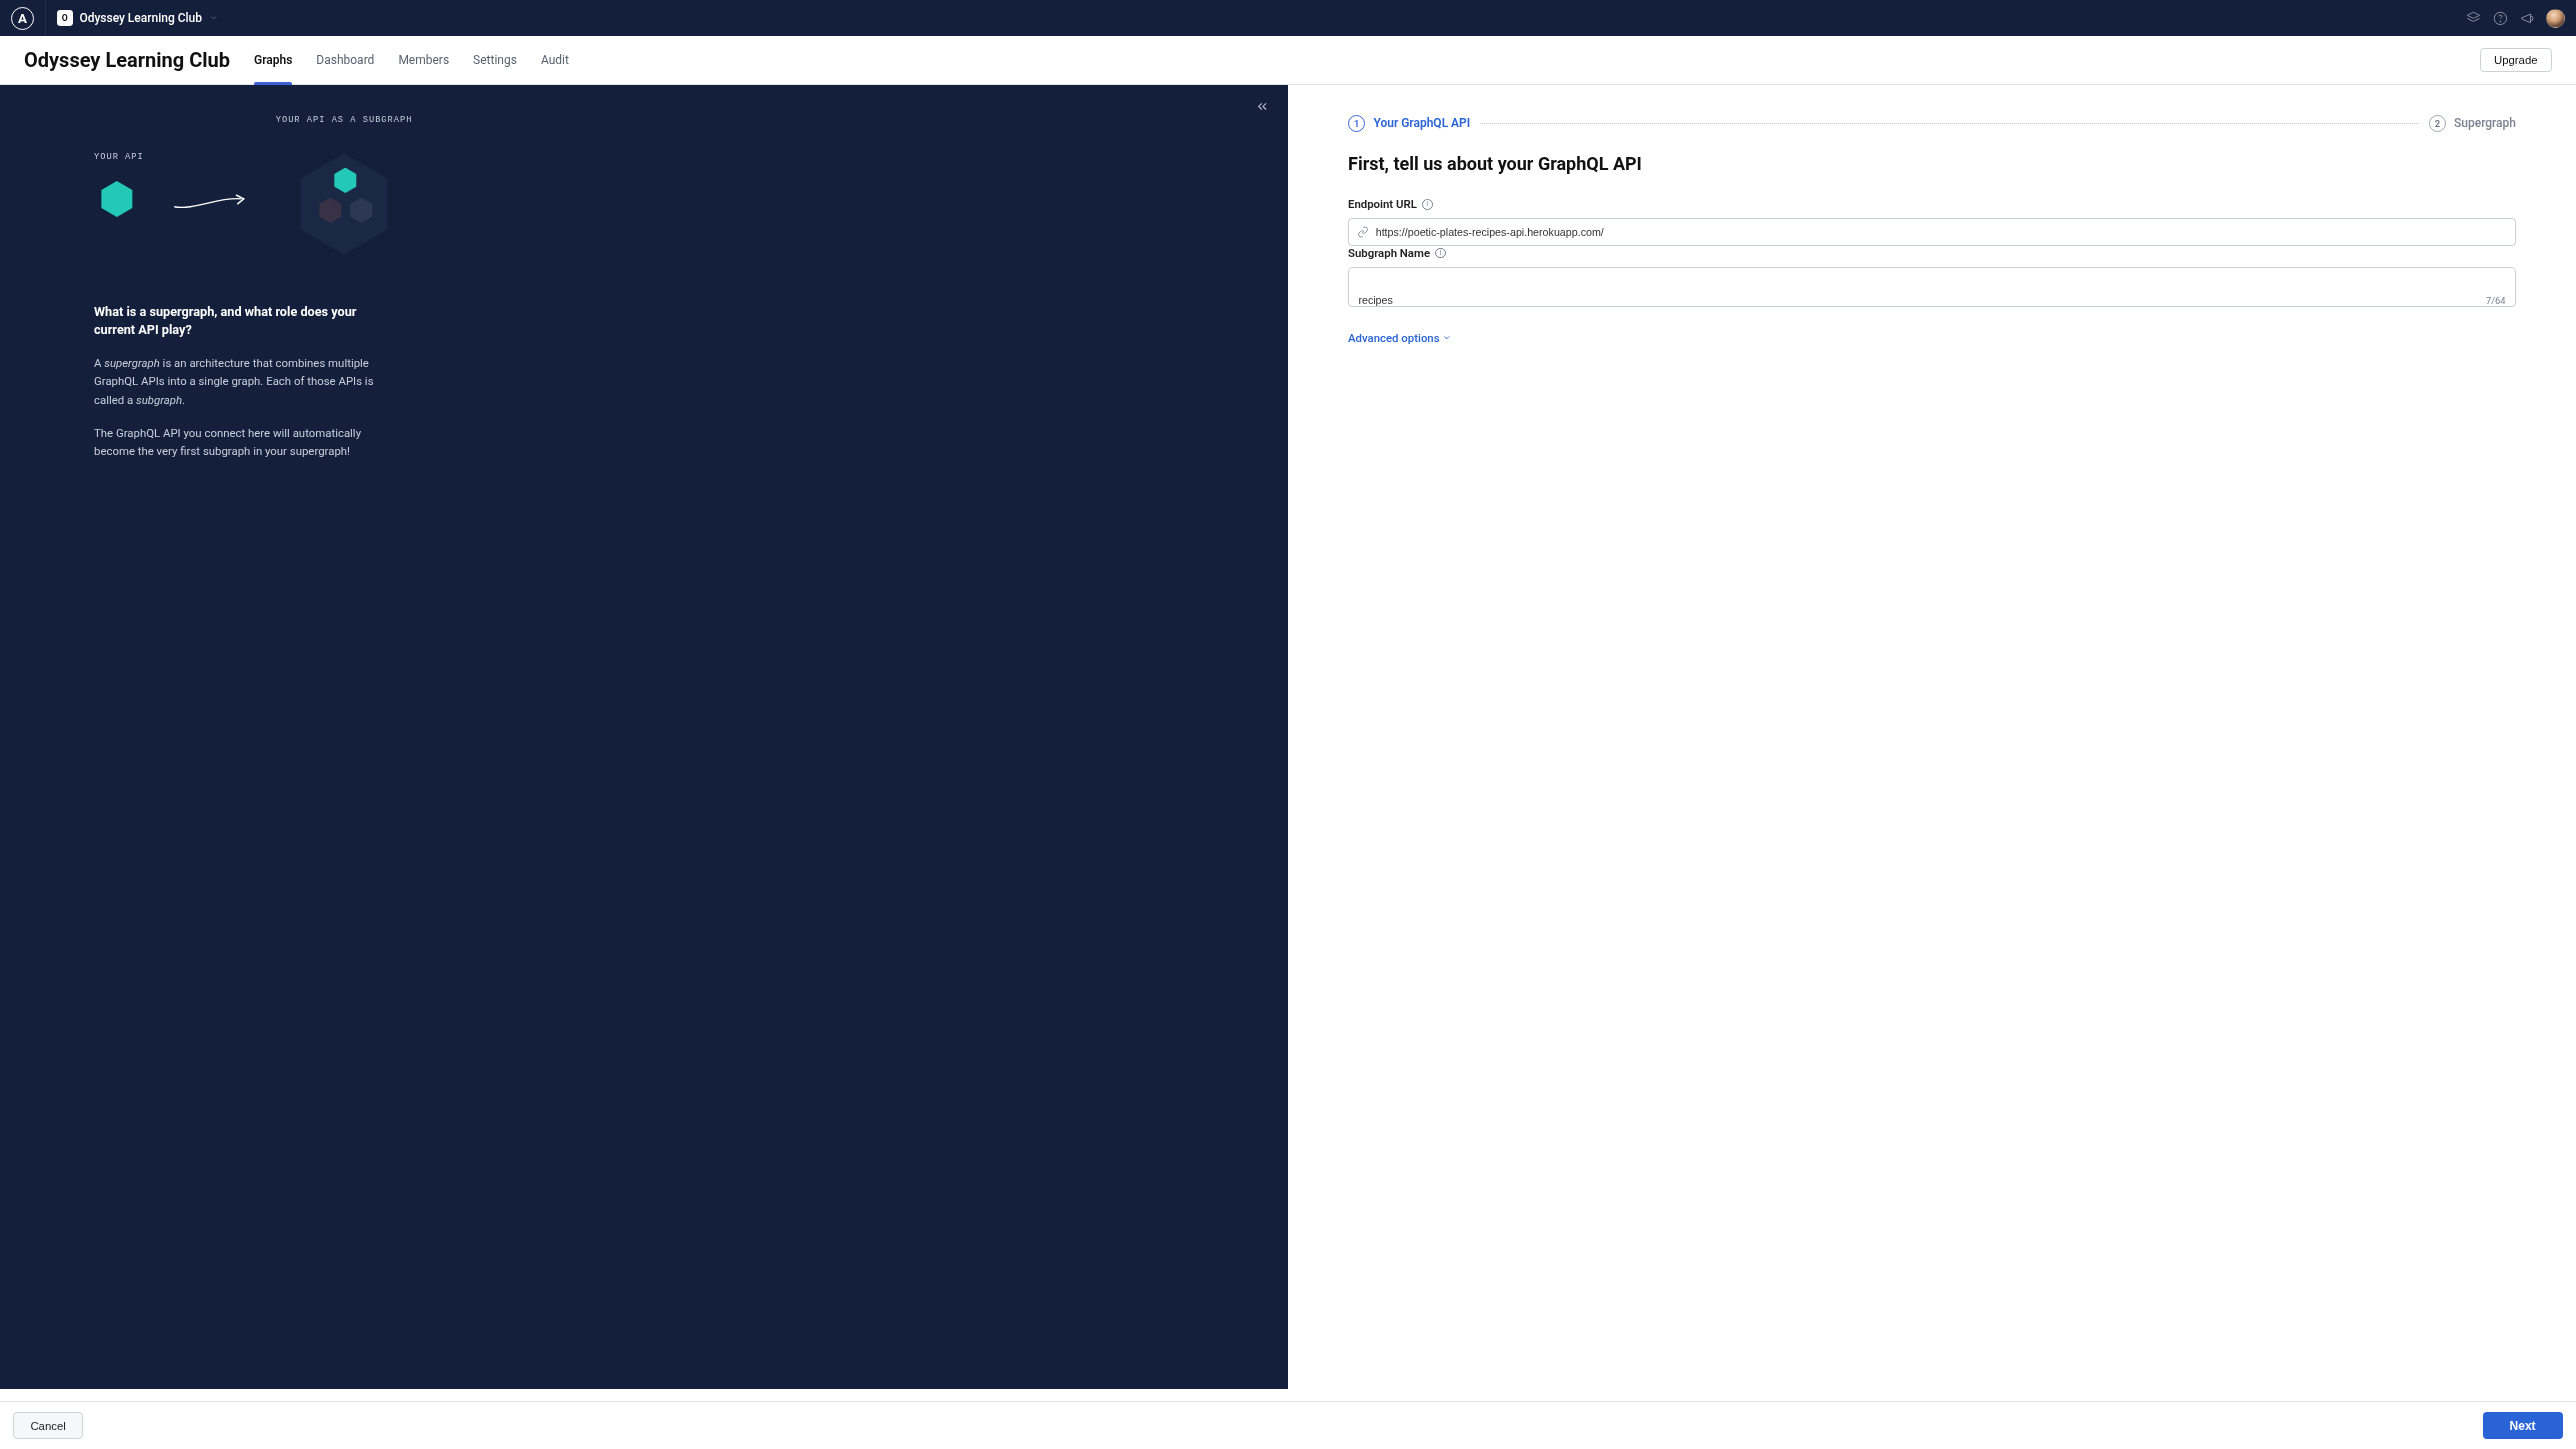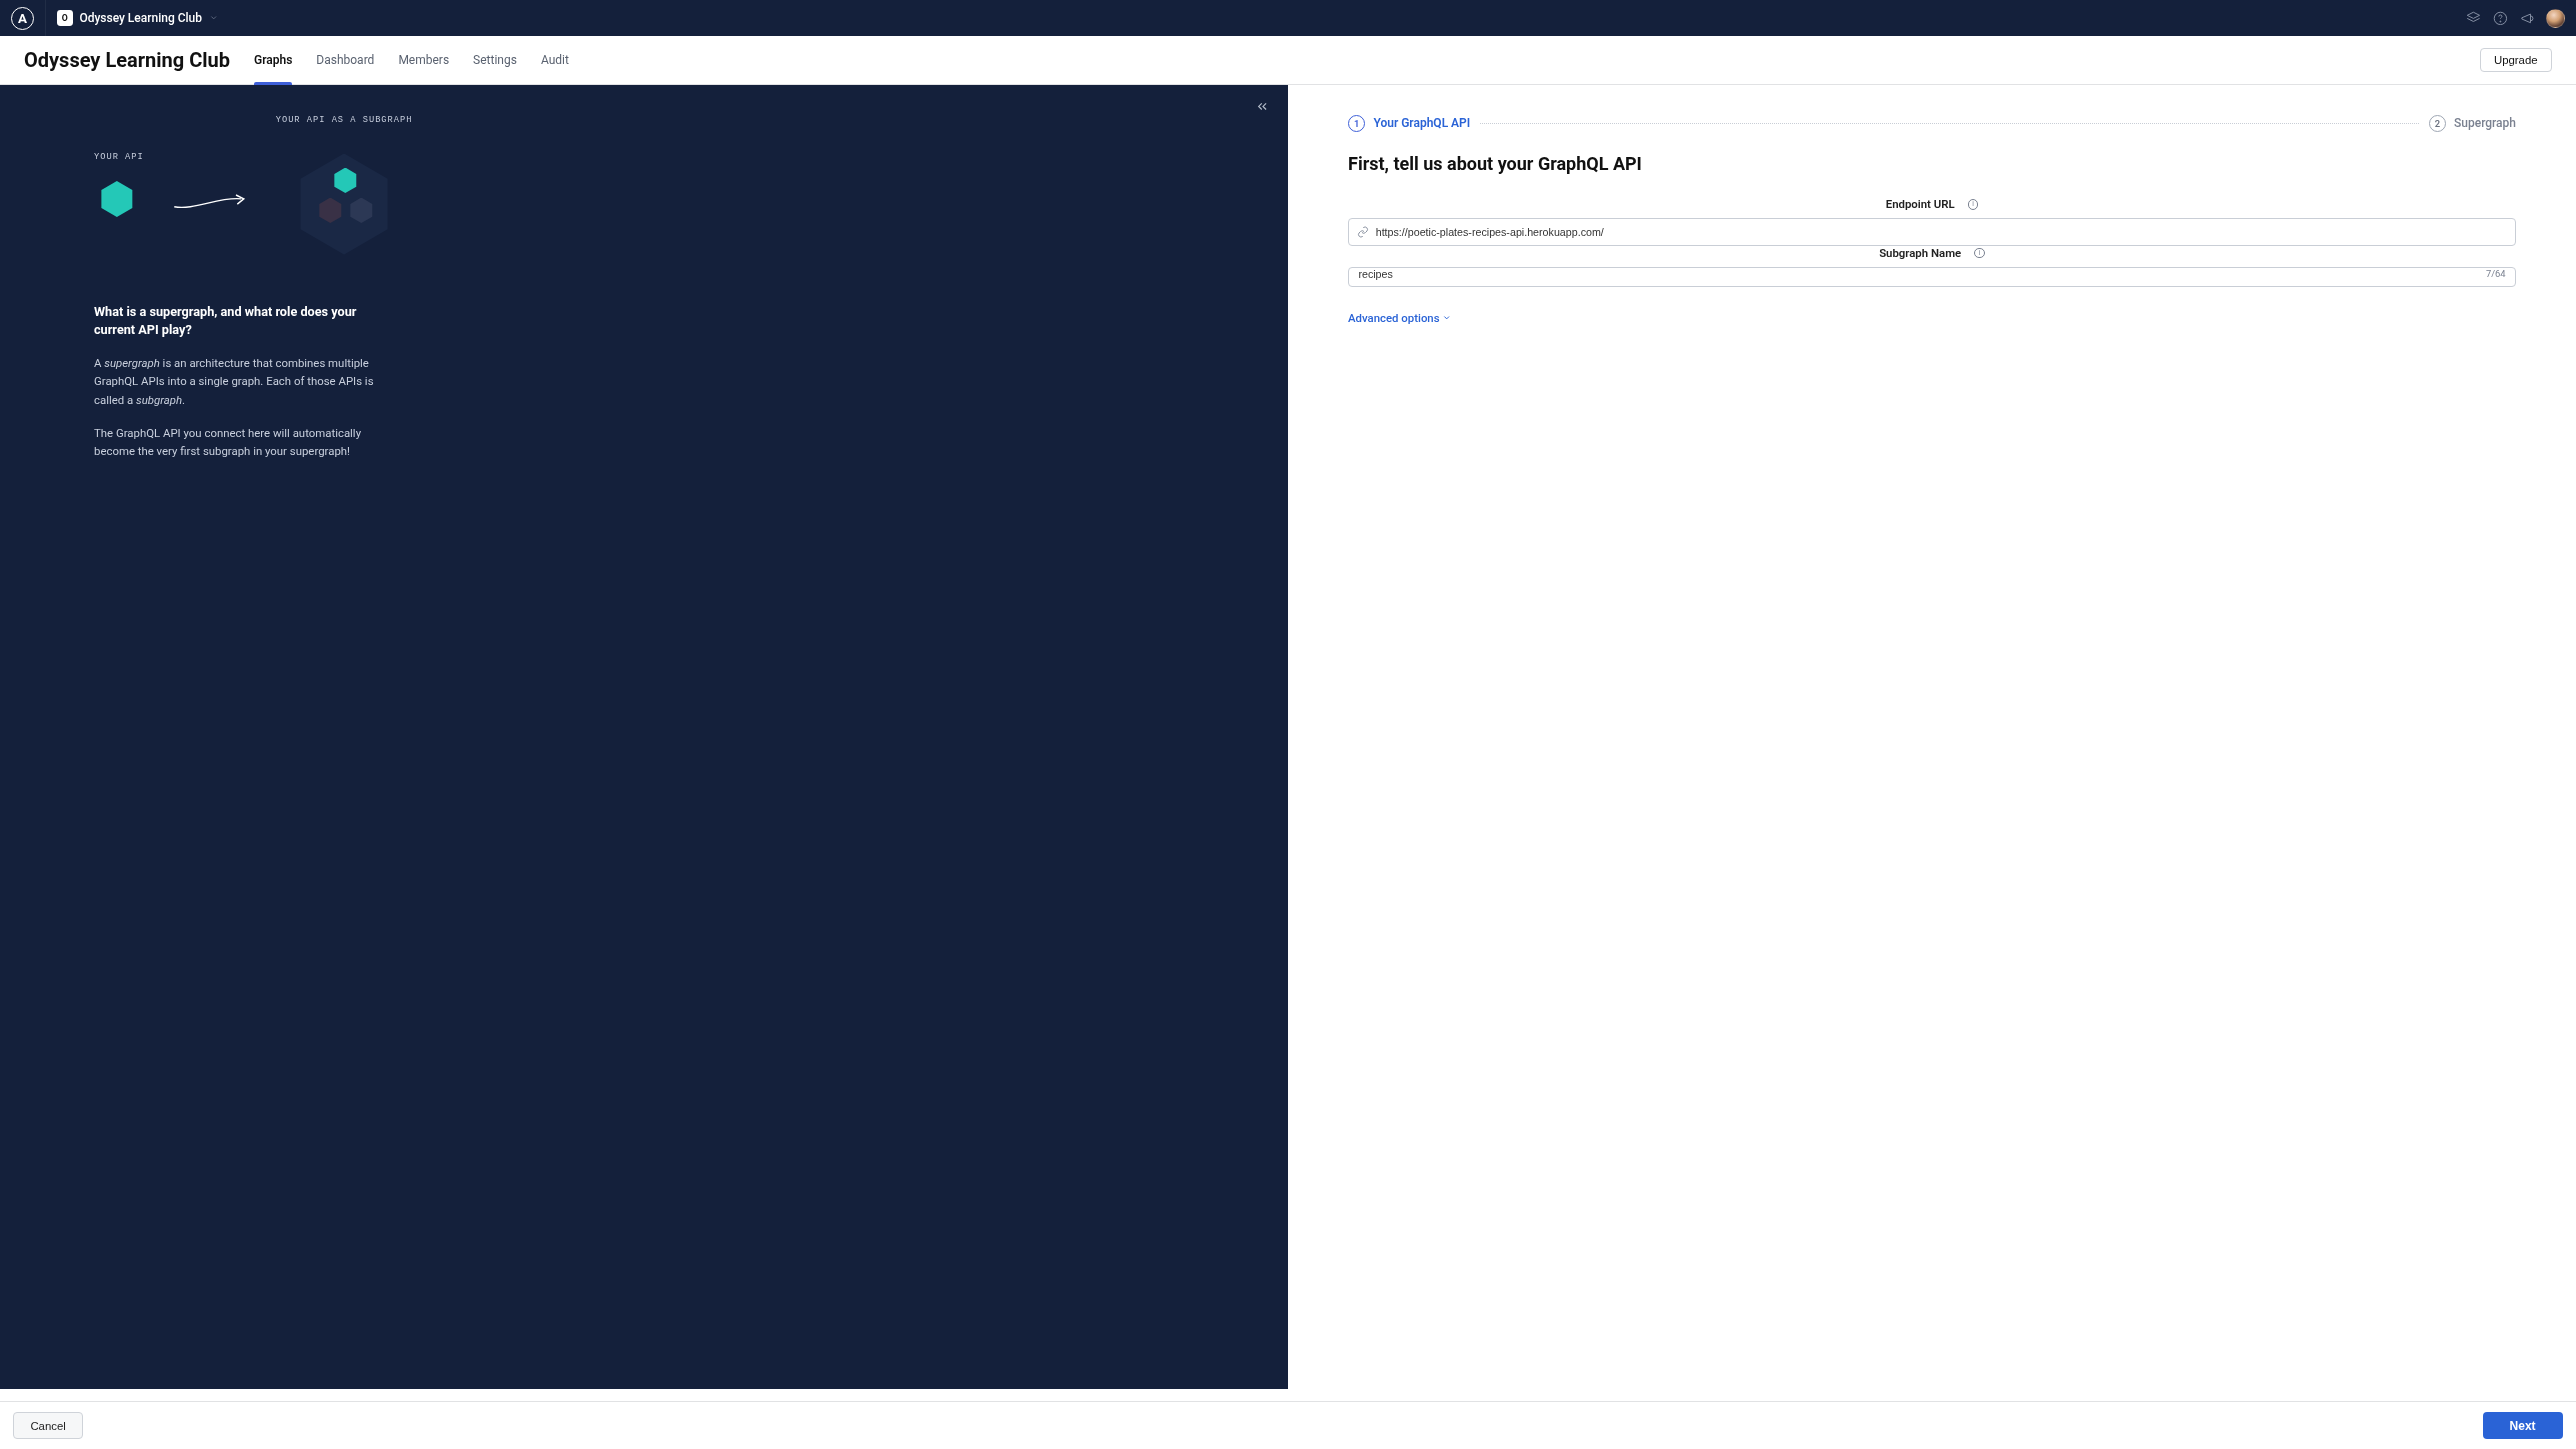--- a/index.html
+++ b/index.html
@@ -149,44 +149,44 @@
   .step.inactive .step-num { border-color: #9ea6b3; color: #6c7381; }
   .step-label { font-size: 12px; font-weight: 600; color: #2a63d6; }
   .step.inactive .step-label { color: #7a8190; font-weight: 500; }
   .step-connector {
     flex: 1; height: 0;
     border-top: 1.3px dotted #c9ced6;
   }
 
   .form-title { font-size: 18px; font-weight: 700; color: #111; margin-bottom: 23px; }
 
-  .field-label-row { display: flex; align-items: center; gap: 13px; margin-bottom: 6.7px; justify-content: center; }
+  .field-label-row { display: flex; align-items: center; gap: 5px; margin-bottom: 6.7px; }
   .field-label { font-size: 11.4px; font-weight: 600; color: #222; }
   .info-icon { width: 10.7px; height: 10.7px; border: 1px solid #7a8190; border-radius: 50%; display: flex; align-items: center; justify-content: center; font-size: 6.7px; color: #7a8190; cursor: help; }
 
   .input-wrap {
     display: flex; align-items: center;
     border: 0.7px solid #c9ced6; border-radius: 4px;
     padding: 0 8px; height: 28px; gap: 6.7px;
   }
   .input-wrap input {
     border: none; outline: none; flex: 1; font-size: 10.7px; color: #333;
     background: transparent;
   }
   .link-icon { width: 12px; height: 12px; color: #8b93a1; flex-shrink: 0; }
 
   .success-row { display: flex; align-items: center; gap: 6.7px; margin-top: 8px; margin-bottom: 20px; }
   .success-badge { width: 13.4px; height: 13.4px; border-radius: 50%; background: #1f8a4c; display: flex; align-items: center; justify-content: center; }
   .success-badge svg { width: 8px; height: 8px; }
   .success-text { font-size: 10.7px; color: #3a3f47; }
 
   .subname-wrap {
-    display: flex; align-items: flex-start;
+    display: flex; align-items: flex-end;
     border: 0.7px solid #c9ced6; border-radius: 4px;
-    padding: 0 9.4px; height: 20px;
+    padding: 0 9.4px; height: 40px;
   }
   .subname-wrap input { border: none; outline: none; flex: 1; font-size: 10.7px; color: #333; background: transparent; }
   .char-count { font-size: 9.4px; color: #7a8190; }
 
   .advanced-link {
     margin-top: 24px;
     display: inline-flex; align-items: center; gap: 2px;
     color: #2a63d6; font-size: 11.4px; font-weight: 500; cursor: pointer;
   }
   .advanced-link svg { width: 9.4px; height: 9.4px; }

